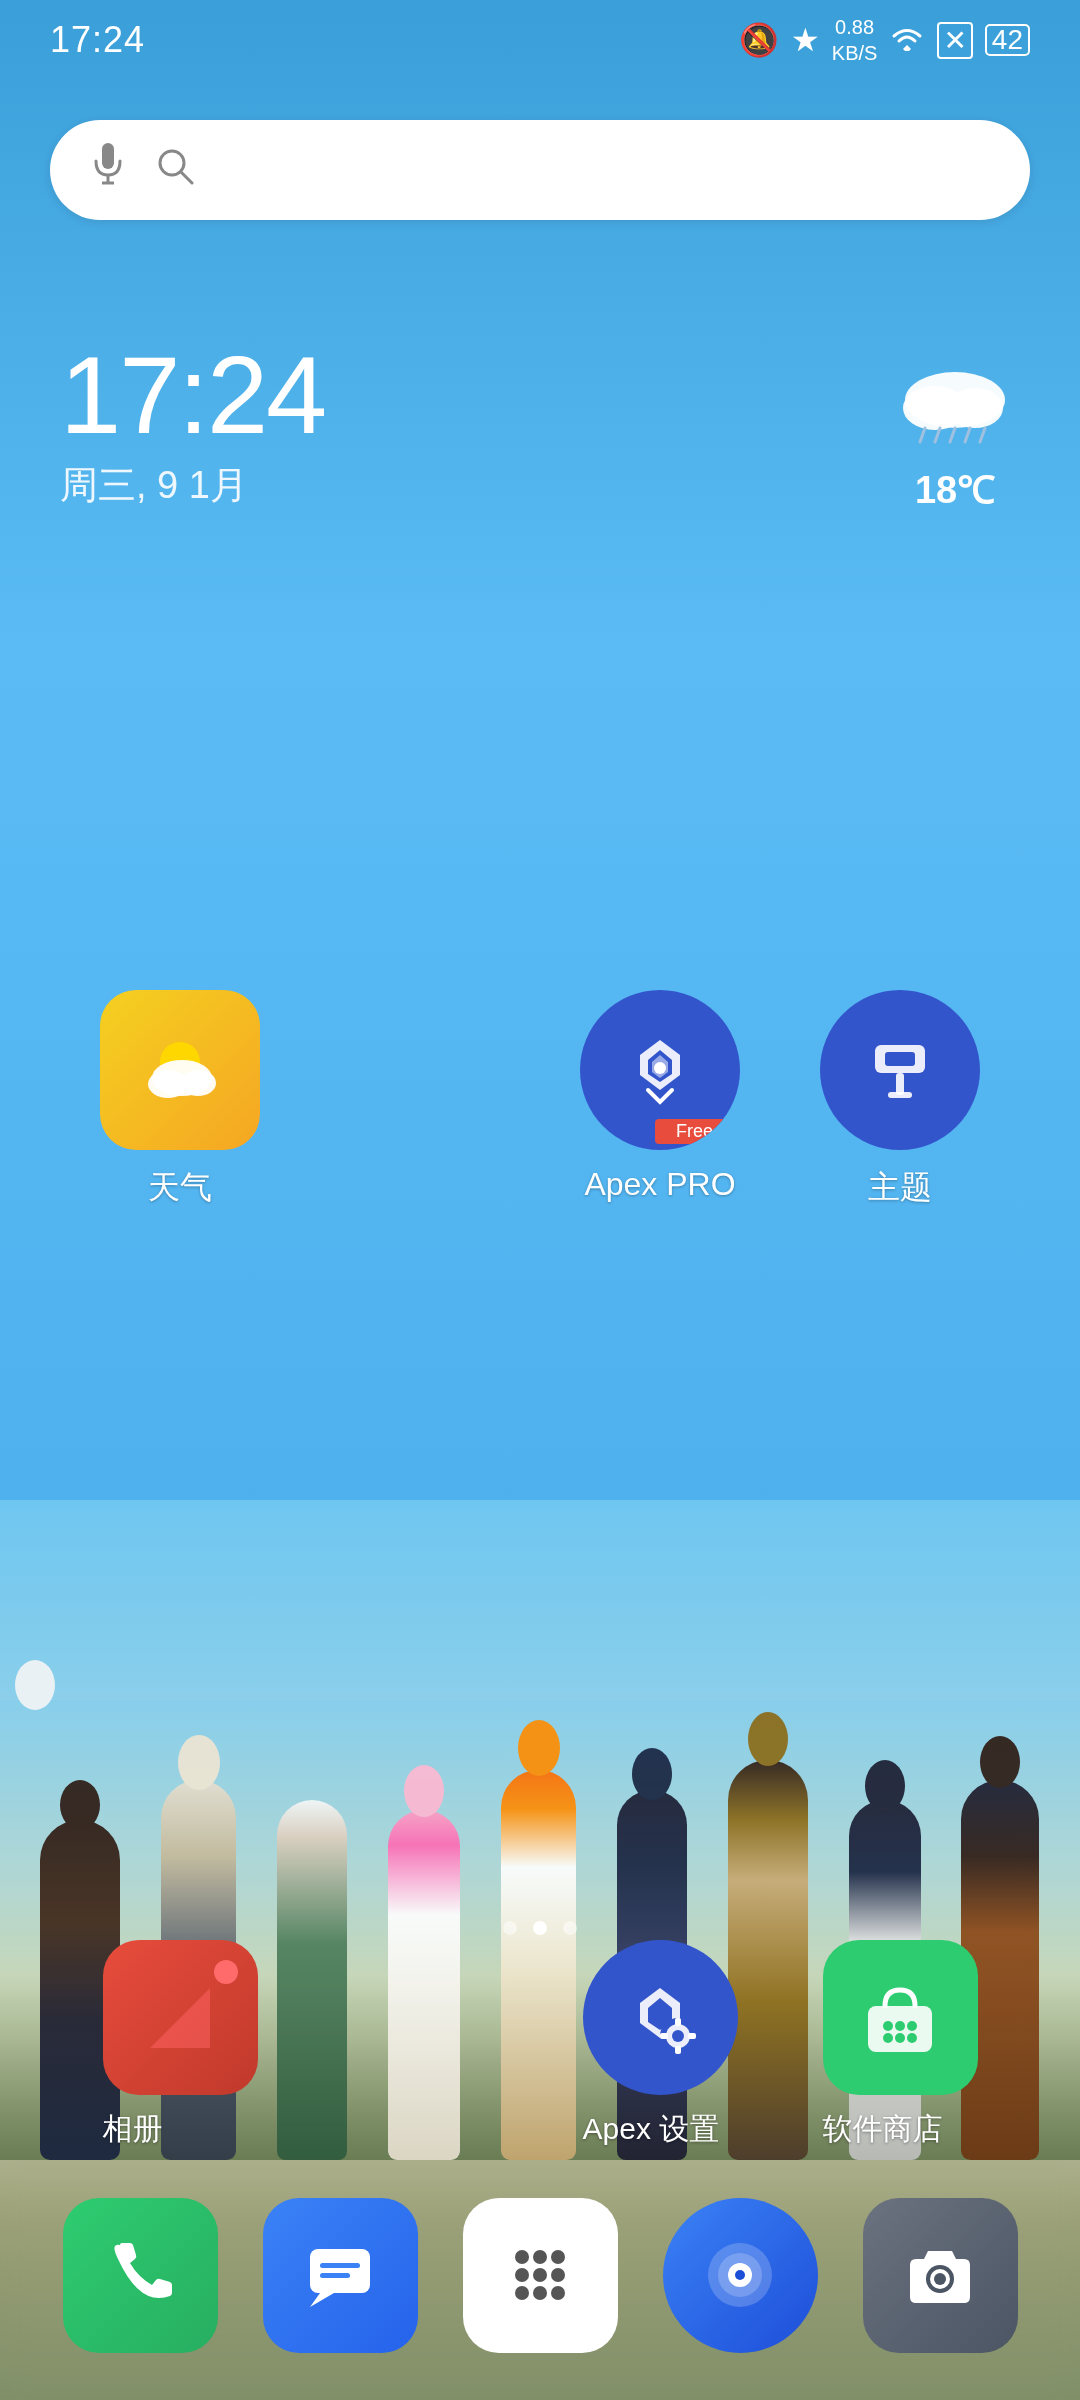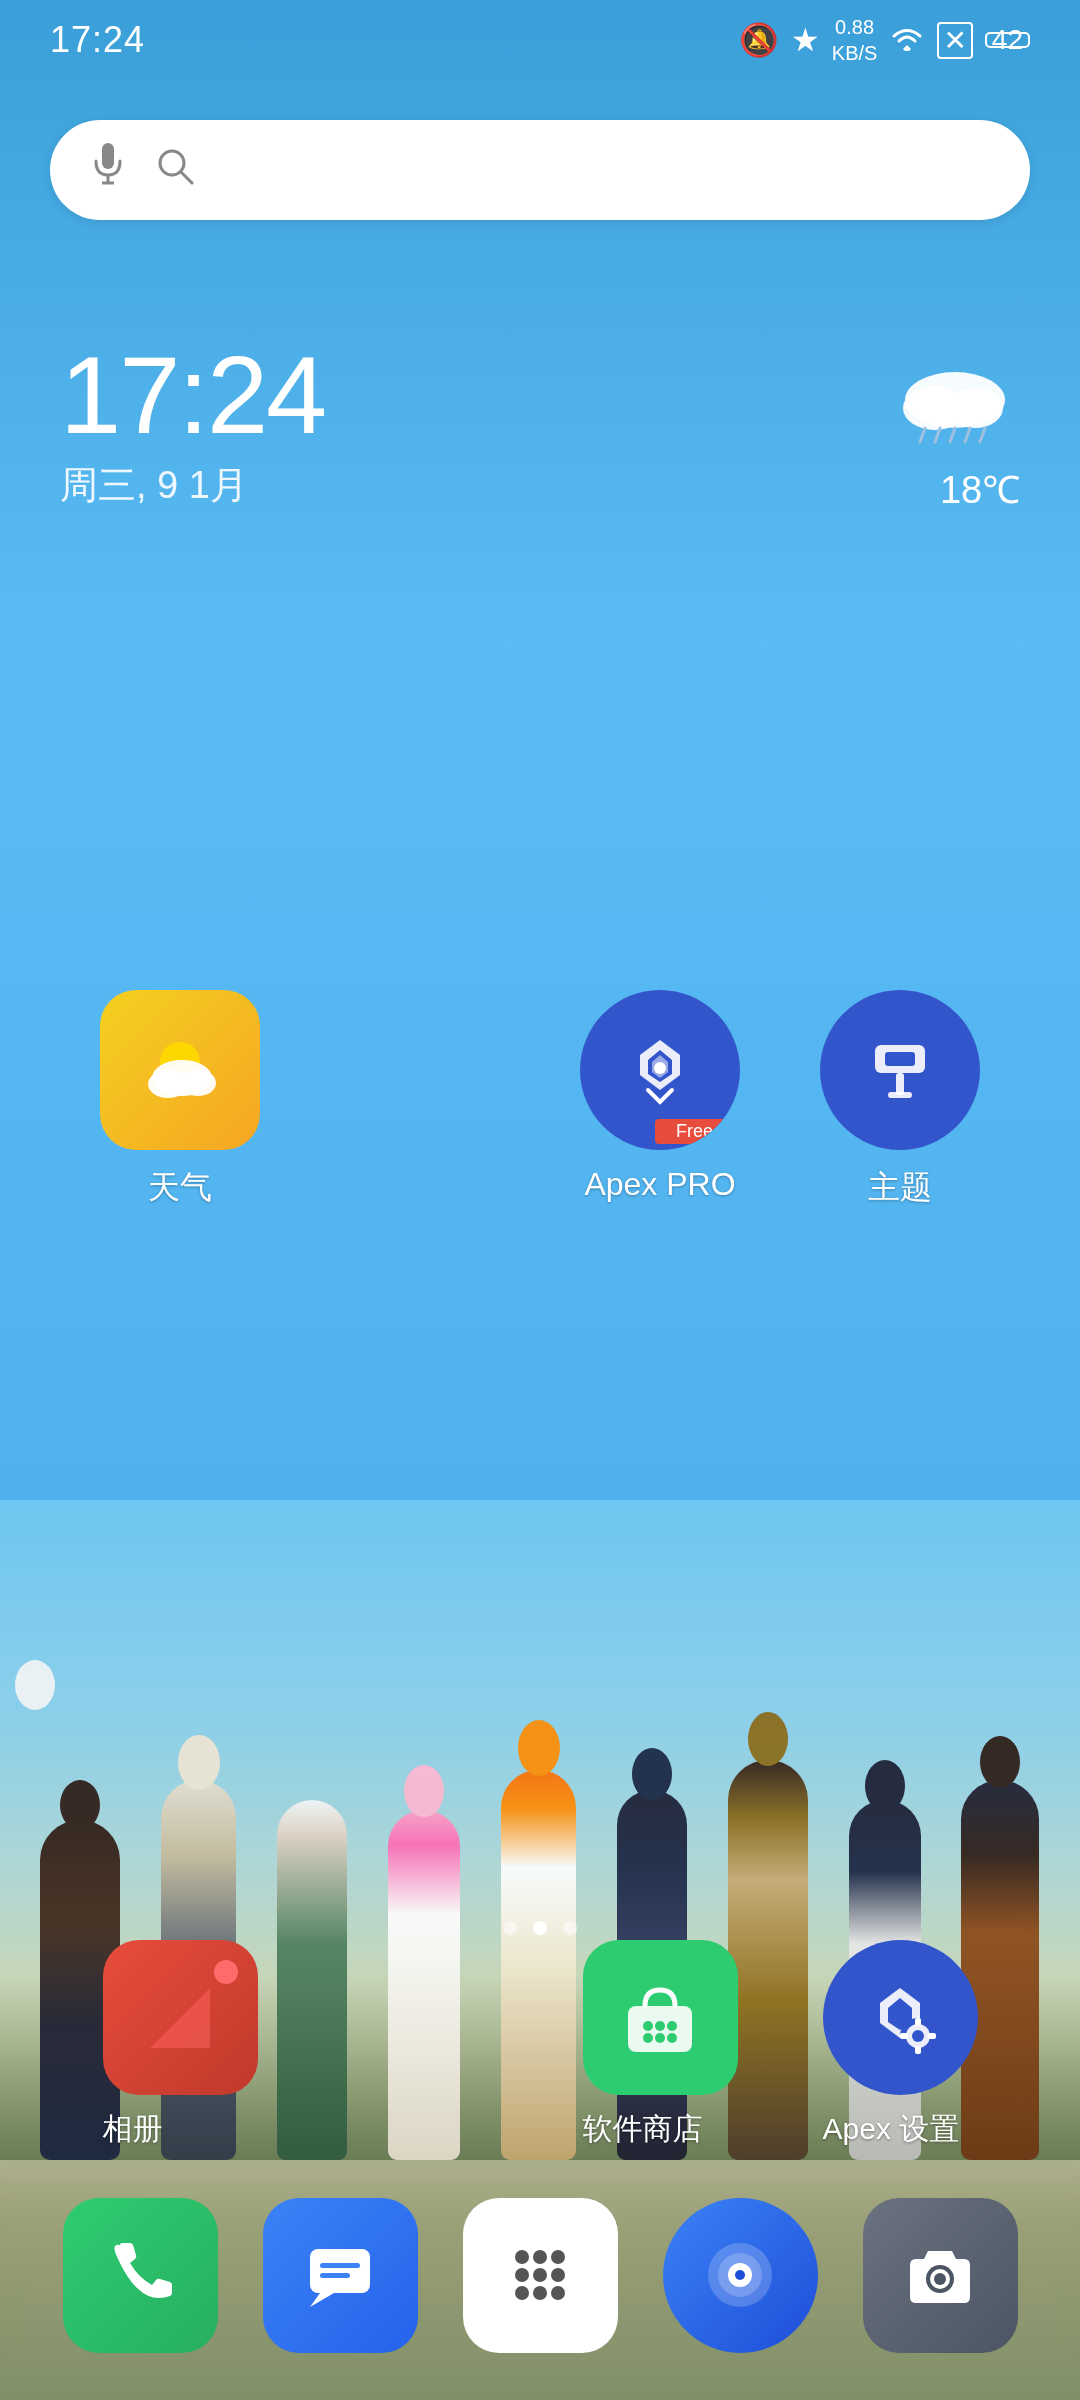--- a/index.html
+++ b/index.html
@@ -122,21 +122,22 @@
     }
 
     
     .weather-widget {
       position: absolute;
       top: 360px;
       right: 60px;
       z-index: 50;
       display: flex;
       flex-direction: column;
-      align-items: flex-end;
+      align-items: center;
+      font-weight: bold;
     }
 
     .weather-temp {
       color: white;
       font-size: 38px;
       margin-top: 8px;
     }
 
     
     .app-row-1 {
@@ -412,21 +413,21 @@
     <span style="color:white;font-size:32px;">
       <svg width="36" height="28" viewBox="0 0 36 28" fill="white">
         <path d="M18 22 L22 26 L18 30 L14 26 Z" fill="white"></path>
         <path d="M10 18 Q18 10 26 18" stroke="white" stroke-width="3" fill="none" stroke-linecap="round"></path>
         <path d="M5 13 Q18 2 31 13" stroke="white" stroke-width="3" fill="none" stroke-linecap="round"></path>
       </svg>
     </span>
 
     <span style="color:white;font-size:28px;border:2px solid white;border-radius:4px;padding:0 4px;">✕</span>
 
-    <div style="display:inline-flex;align-items:center;border:2px solid white;border-radius:5px;padding:3px 5px;height:16px;color:white;font-size:20px;gap:2px;">
+    <div style="display:inline-flex;align-items:center;border:2px solid white;border-radius:5px;padding:3px 5px;height:32px;color:white;font-size:20px;gap:2px;">
       <span>42</span>
     </div>
   </div>
 </div>
 
 <div class="search-bar">
   <div class="search-icons">
     <span style="color:#888;font-size:44px;">
       <svg width="36" height="44" viewBox="0 0 36 44" fill="none">
         <rect x="12" y="0" width="12" height="26" rx="6" fill="#888"></rect>
@@ -520,54 +521,54 @@
       <svg width="100" height="100" viewBox="0 0 100 100" style="position:absolute;">
         <path d="M20 80 L80 80 L80 20 Z" fill="rgba(255,100,100,0.5)"></path>
       </svg>
     </div>
     <span class="pre-dock-label">相册</span>
   </div>
 
   <div style="width:155px;"></div>
 
   <div class="pre-dock-icon">
-    <div class="store-icon">
-      <svg width="100" height="100" viewBox="0 0 100 100">
-
-        <rect x="18" y="38" width="64" height="46" rx="8" fill="white" opacity="0.9"></rect>
-
-        <path d="M35 38 Q35 22 50 22 Q65 22 65 38" fill="none" stroke="white" stroke-width="5" stroke-linecap="round"></path>
-
-        <circle cx="38" cy="58" r="5" fill="#2ecc71"></circle>
-        <circle cx="50" cy="58" r="5" fill="#2ecc71"></circle>
-        <circle cx="62" cy="58" r="5" fill="#2ecc71"></circle>
-        <circle cx="38" cy="70" r="5" fill="#2ecc71"></circle>
-        <circle cx="50" cy="70" r="5" fill="#2ecc71"></circle>
-        <circle cx="62" cy="70" r="5" fill="#2ecc71"></circle>
-      </svg>
-    </div>
-    <span class="pre-dock-label">软件商店</span>
-  </div>
-
-  <div class="pre-dock-icon">
     <div class="apex-settings-icon">
       <svg width="100" height="100" viewBox="0 0 100 100">
         <path d="M50 20 L70 35 L70 55 L50 70 L30 55 L30 35 Z" fill="white" opacity="0.9"></path>
         <path d="M50 30 L62 40 L62 54 L50 62 L38 54 L38 40 Z" fill="#3355cc"></path>
 
         <circle cx="68" cy="68" r="18" fill="#3355cc"></circle>
         <circle cx="68" cy="68" r="12" fill="white" opacity="0.9"></circle>
         <circle cx="68" cy="68" r="6" fill="#3355cc"></circle>
         <rect x="65" y="50" width="6" height="8" rx="2" fill="white"></rect>
         <rect x="65" y="78" width="6" height="8" rx="2" fill="white"></rect>
         <rect x="50" y="65" width="8" height="6" rx="2" fill="white"></rect>
         <rect x="78" y="65" width="8" height="6" rx="2" fill="white"></rect>
       </svg>
     </div>
     <span class="pre-dock-label">Apex 设置</span>
+  </div>
+
+  <div class="pre-dock-icon">
+    <div class="store-icon">
+      <svg width="100" height="100" viewBox="0 0 100 100">
+
+        <rect x="18" y="38" width="64" height="46" rx="8" fill="white" opacity="0.9"></rect>
+
+        <path d="M35 38 Q35 22 50 22 Q65 22 65 38" fill="none" stroke="white" stroke-width="5" stroke-linecap="round"></path>
+
+        <circle cx="38" cy="58" r="5" fill="#2ecc71"></circle>
+        <circle cx="50" cy="58" r="5" fill="#2ecc71"></circle>
+        <circle cx="62" cy="58" r="5" fill="#2ecc71"></circle>
+        <circle cx="38" cy="70" r="5" fill="#2ecc71"></circle>
+        <circle cx="50" cy="70" r="5" fill="#2ecc71"></circle>
+        <circle cx="62" cy="70" r="5" fill="#2ecc71"></circle>
+      </svg>
+    </div>
+    <span class="pre-dock-label">软件商店</span>
   </div>
 </div>
 
 <div class="page-dots">
   <div class="dot"></div>
   <div class="dot active"></div>
   <div class="dot"></div>
 </div>
 
 <div class="dock-bg"></div>

